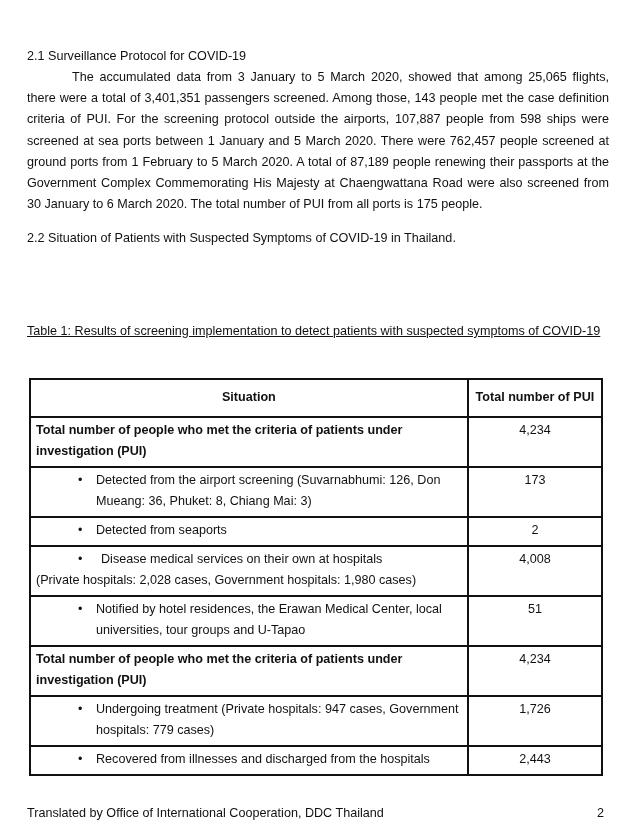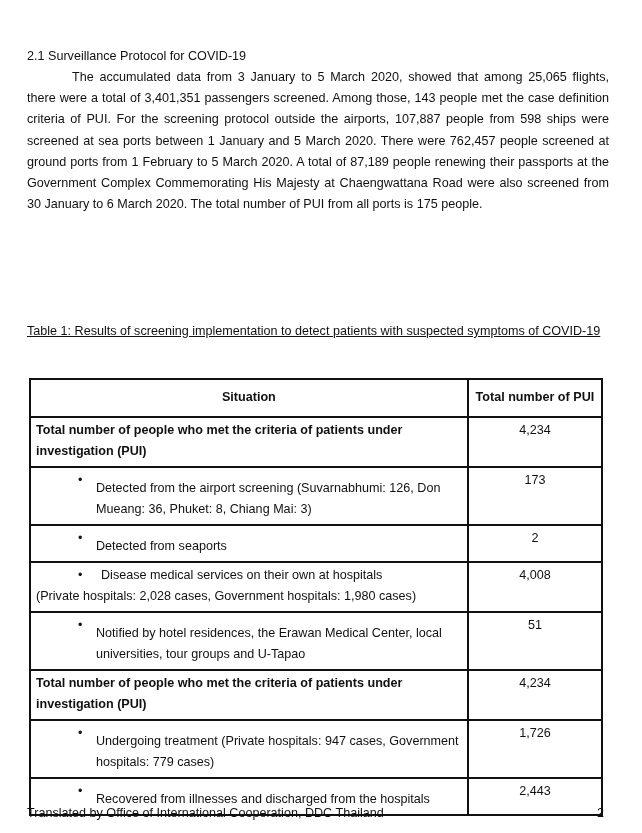--- a/index.html
+++ b/index.html
@@ -26,34 +26,35 @@
     position: absolute; left: 29px; top: 378px; width: 574px;
     border-collapse: collapse; font-size: 12.6px; border-radius: 27px;
   }
   td, th { border: 2px solid #111; vertical-align: top; line-height: 21px; }
   th { font-weight: bold; height: 30px; vertical-align: middle; }
   .c1 { width: 424px; padding: 2px 5px 4px 5px; }
   .c2 { width: 135px; text-align: center; padding: 2px 4px 4px 4px; }
   .bold { font-weight: bold; }
   .bul { padding-left: 45px; position: relative; }
   .bul .dot { position: absolute; left: 47px; top: 2px; }
-  .bul .txt { display: block; padding-left: 20px; margin-top: 8px; }
+  .bul .txt { display: block; padding-left: 20px; }
   .bul.wrap { padding-left: 5px; }
   .bul.wrap .dot { left: 47px; }
   .bul.wrap .first { padding-left: 65px; display: block; }
   .footer { position: absolute; left: 27px; top: 806px; font-size: 12.6px; }
   .pagenum { position: absolute; left: 597px; top: 806px; font-size: 12.6px; }
 </style>
 </head>
 <body>
 
 <div class="page">
   <div class="h3">2.1 Surveillance Protocol for COVID-19</div>
   <p class="para" id="p1"><span class="indent"></span><span>The accumulated data from 3 January to 5 March 2020, showed that among 25,065 flights, there were a total of 3,401,351 passengers screened. Among those, 143 people met the case definition criteria of PUI. For the screening protocol outside the airports, 107,887 people from 598 ships were screened at sea ports between 1 January and 5 March 2020. There were 762,457 people screened at ground ports from 1 February to 5 March 2020. A total of 87,189 people renewing their passports at the Government Complex Commemorating His Majesty at Chaengwattana Road were also screened from 30 January to 6 March 2020. The total number of PUI from all ports is 175 people.</span></p>
 
+  <div class="h3b">2.2 Situation of Patients with Suspected Symptoms of COVID-19 in Thailand.</div>
 
   <div class="caption">Table 1: Results of screening implementation to detect patients with suspected symptoms of COVID-19</div>
 
   <table>
     <thead>
       <tr>
         <th class="c1">Situation</th>
         <th class="c2">Total number of PUI</th>
       </tr>
     </thead>

